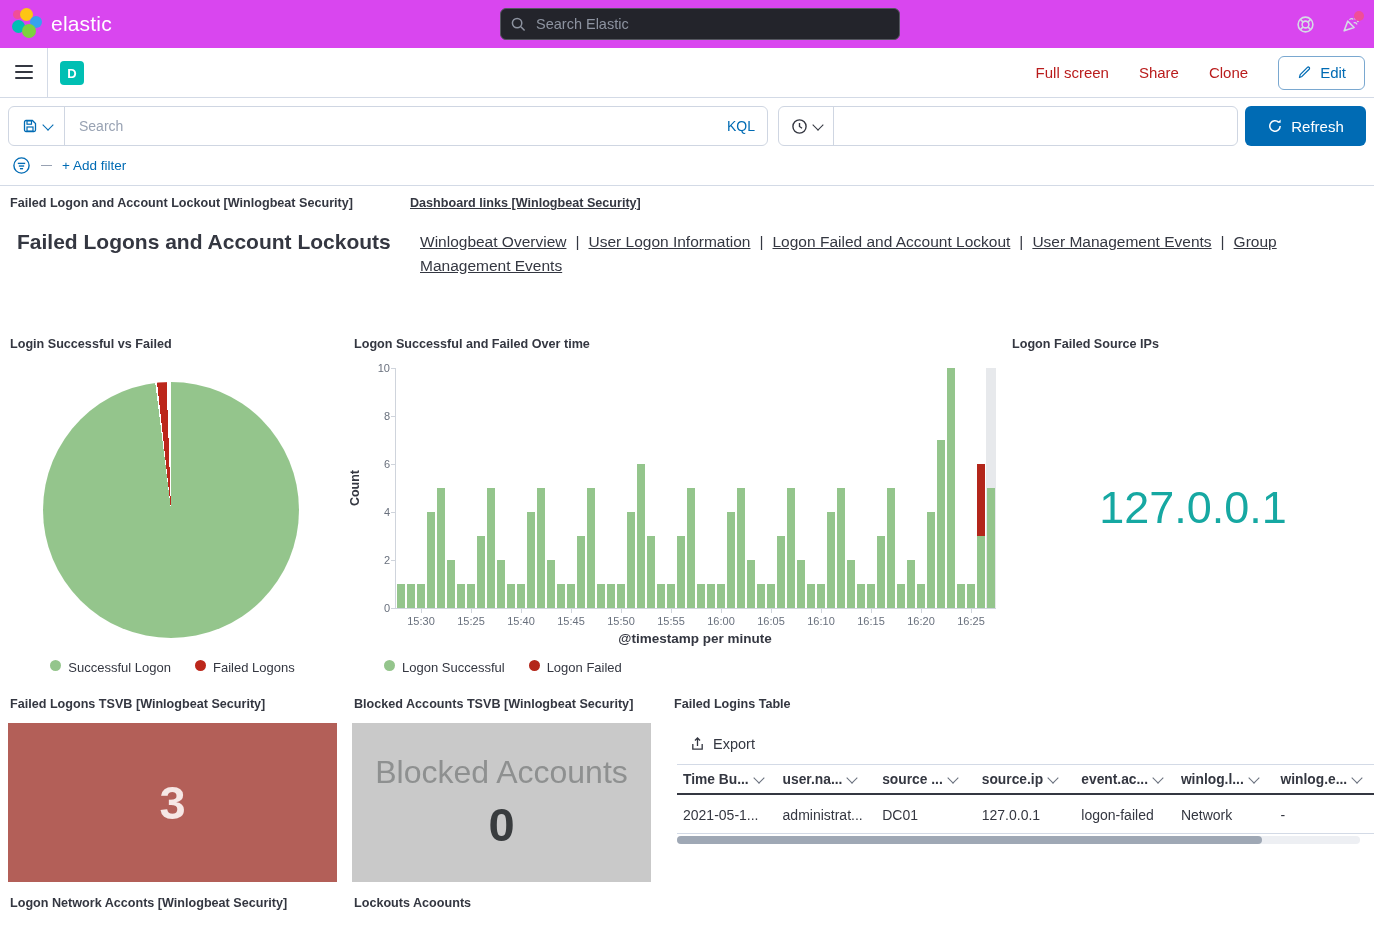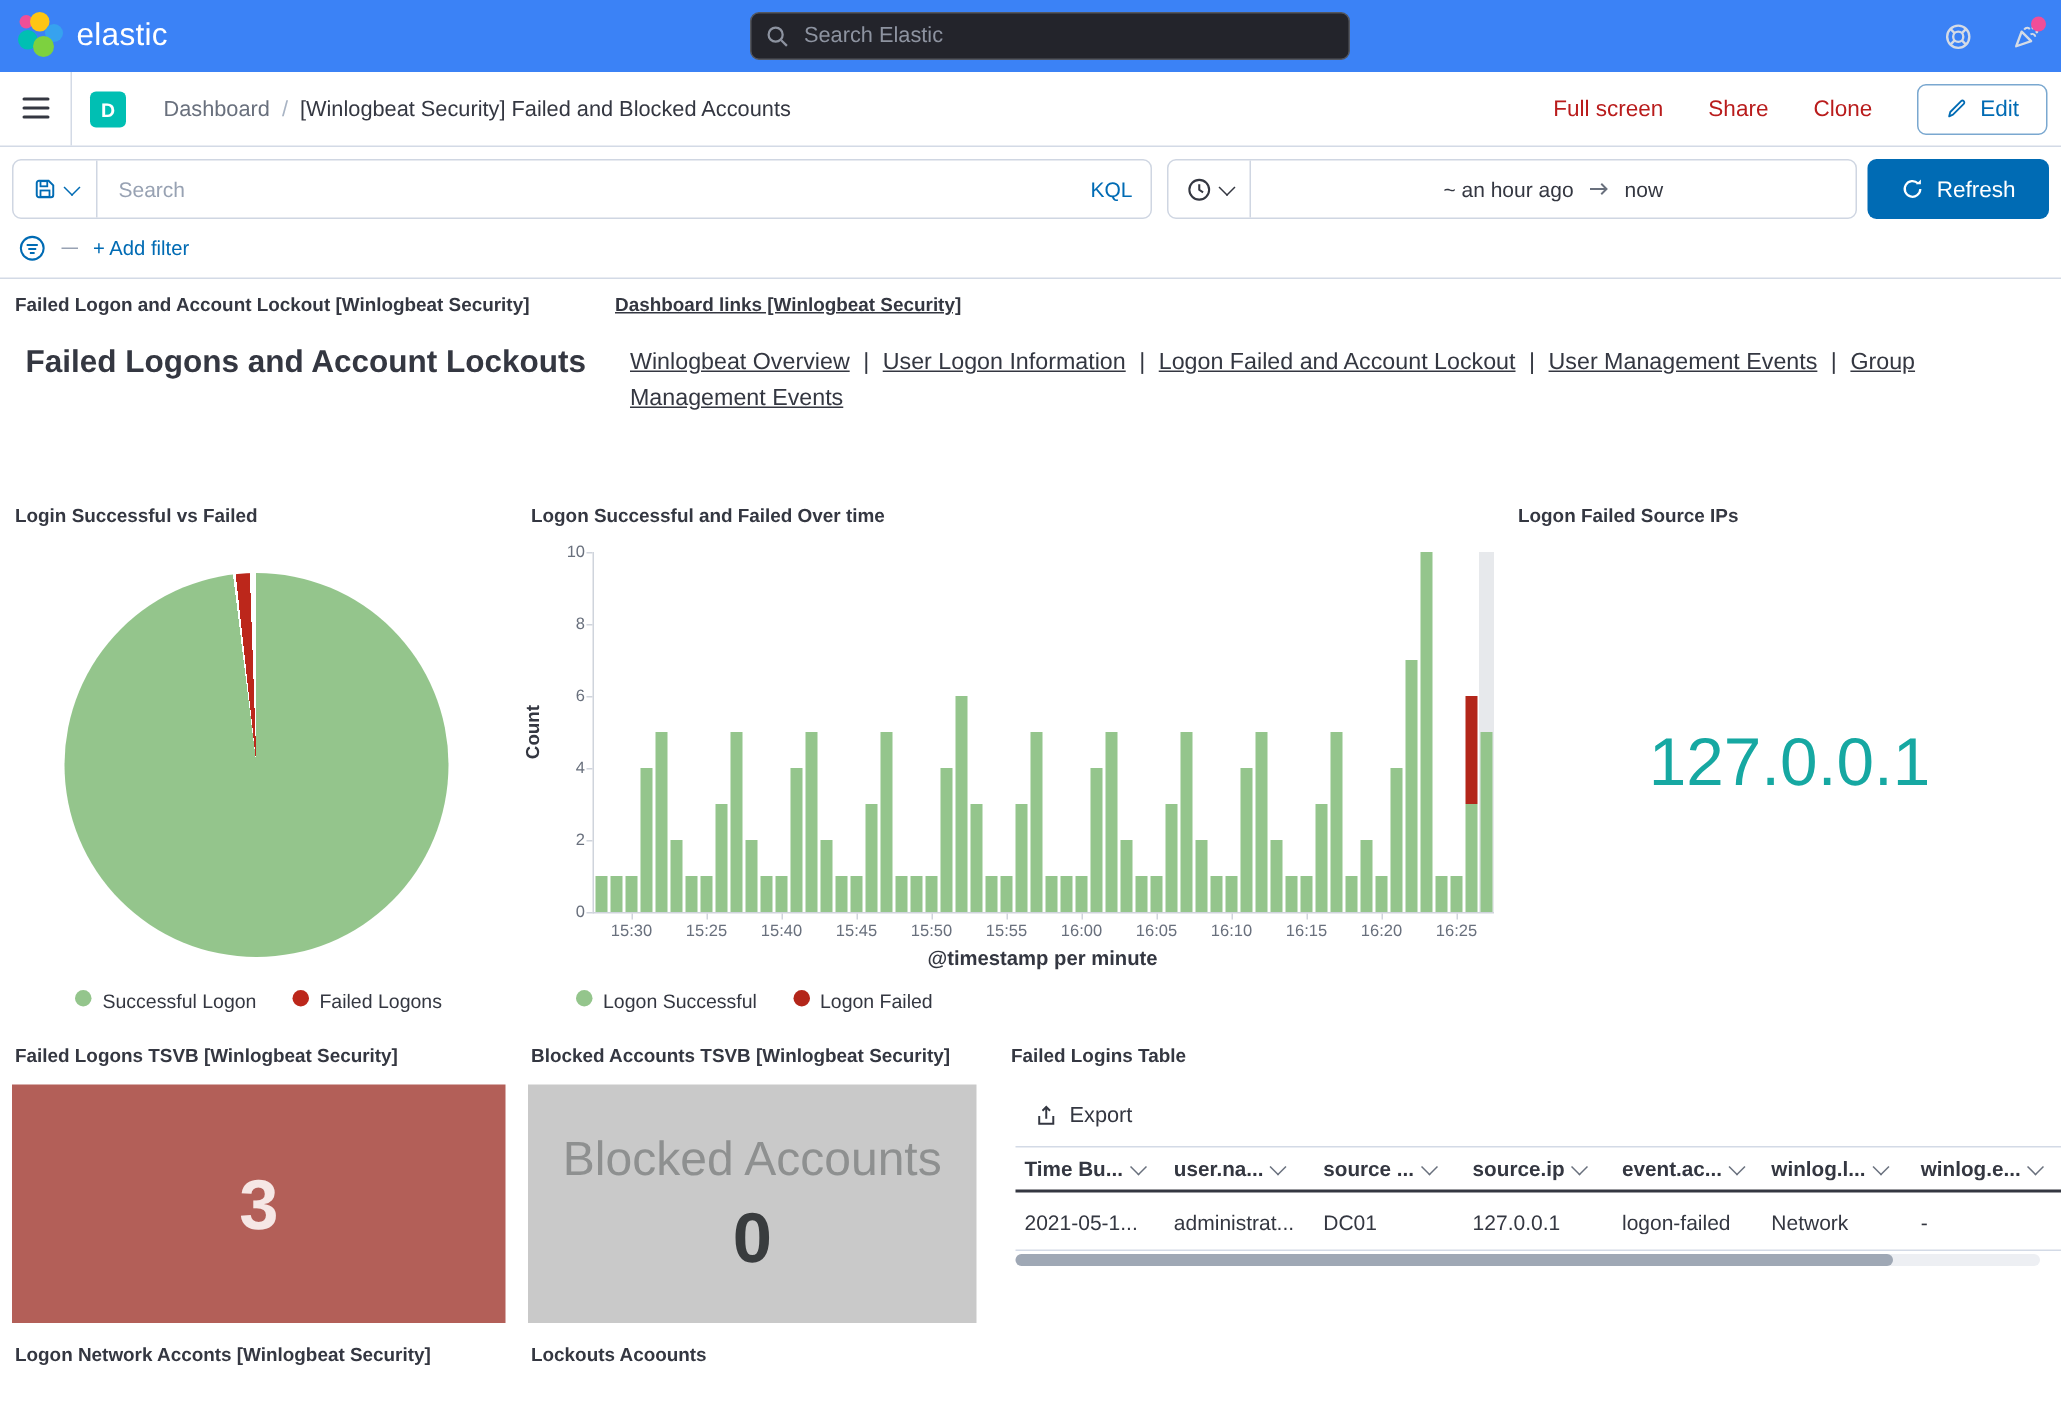--- a/index.html
+++ b/index.html
@@ -1,20 +1,20 @@
 <!DOCTYPE html>
 <html><head>
 <meta charset="utf-8">
 <style>
   html,body{margin:0;padding:0;background:#fff;}
   .page{position:relative;width:1374px;height:950px;overflow:hidden;background:#fff;
         font-family:"Liberation Sans",sans-serif;color:#343741;}
 
   
-  .top-bar{position:absolute;top:0;left:0;width:1374px;height:64px;background:#3b82f6;}
+  .top-bar{position:absolute;top:0;left:0;width:1374px;height:64px;background:#d946ef;}
   .brand{position:absolute;left:12px;top:8px;display:flex;align-items:center;gap:9px;cursor:pointer;}
   .logo{position:relative;width:30px;height:32px;display:inline-block;}
   .logo i{position:absolute;border-radius:50%;}
   .brand-text{color:#fff;font-size:21px;letter-spacing:.2px;}
   .global-search{position:absolute;left:500px;top:8px;width:400px;height:32px;background:#23242b;
      border:1px solid #54575f;border-radius:6px;display:flex;align-items:center;padding:0 10px;box-sizing:border-box;gap:8px;}
   .global-search input{flex:1;background:transparent;border:none;outline:none;color:#e8ecf3;font-size:14.5px;font-family:inherit;}
   .global-search input::placeholder{color:#8d93a0;}
   .header-icons{position:absolute;right:14px;top:0;height:48px;display:flex;align-items:center;gap:26px;}
   .hicon{position:relative;display:inline-flex;cursor:pointer;}
@@ -149,25 +149,20 @@
   </header>
 
   <div class="nav-bar">
     <div class="hamburger">
         <span></span>
         <span></span>
         <span></span>
       </div>
     <div class="nav-divider"></div>
     <div class="d-badge">D</div>
-    <div class="breadcrumb">
-      <span class="bc-root">Dashboard</span>
-      <span class="bc-sep">/</span>
-      <span class="bc-current">[Winlogbeat Security] Failed and Blocked Accounts</span>
-    </div>
     <div class="nav-actions">
       <a class="nav-link">Full screen</a>
       <a class="nav-link">Share</a>
       <a class="nav-link">Clone</a>
       <button class="edit-btn">
         <svg width="15" height="15" viewBox="0 0 16 16">
           <path d="M2.6 13.4l.8-3.1 7.7-7.7c.5-.5 1.4-.5 1.9 0s.5 1.4 0 1.9l-7.7 7.7-2.7 1.2z" fill="none" stroke="#006bb4" stroke-width="1.3" stroke-linejoin="round"></path>
         </svg>
         <span>Edit</span>
       </button>
@@ -189,27 +184,20 @@
         <span class="kql">KQL</span>
       </div>
     </div>
     <div class="time-picker">
       <div class="tp-clock">
         <svg width="17" height="17" viewBox="0 0 16 16">
           <circle cx="8" cy="8" r="6.2" fill="none" stroke="#343741" stroke-width="1.3"></circle>
           <path d="M8 4.6V8l2.4 1.6" fill="none" stroke="#343741" stroke-width="1.3"></path>
         </svg>
         <span class="caret dark"></span>
-      </div>
-      <div class="tp-range">
-        <span>~ an hour ago</span>
-        <svg width="14" height="10" viewBox="0 0 14 10">
-          <path d="M1 5h11M8.5 1.5L12 5l-3.5 3.5" fill="none" stroke="#69707d" stroke-width="1.3"></path>
-        </svg>
-        <span>now</span>
       </div>
     </div>
     <button class="refresh-btn">
       <svg width="16" height="16" viewBox="0 0 16 16">
         <path d="M13.2 8a5.2 5.2 0 1 1-1.5-3.7" fill="none" stroke="#fff" stroke-width="1.5"></path>
         <path d="M13.6 1.6v3.2h-3.2z" fill="#fff"></path>
       </svg>
       <span>Refresh</span>
     </button>
     <div class="filter-row">

